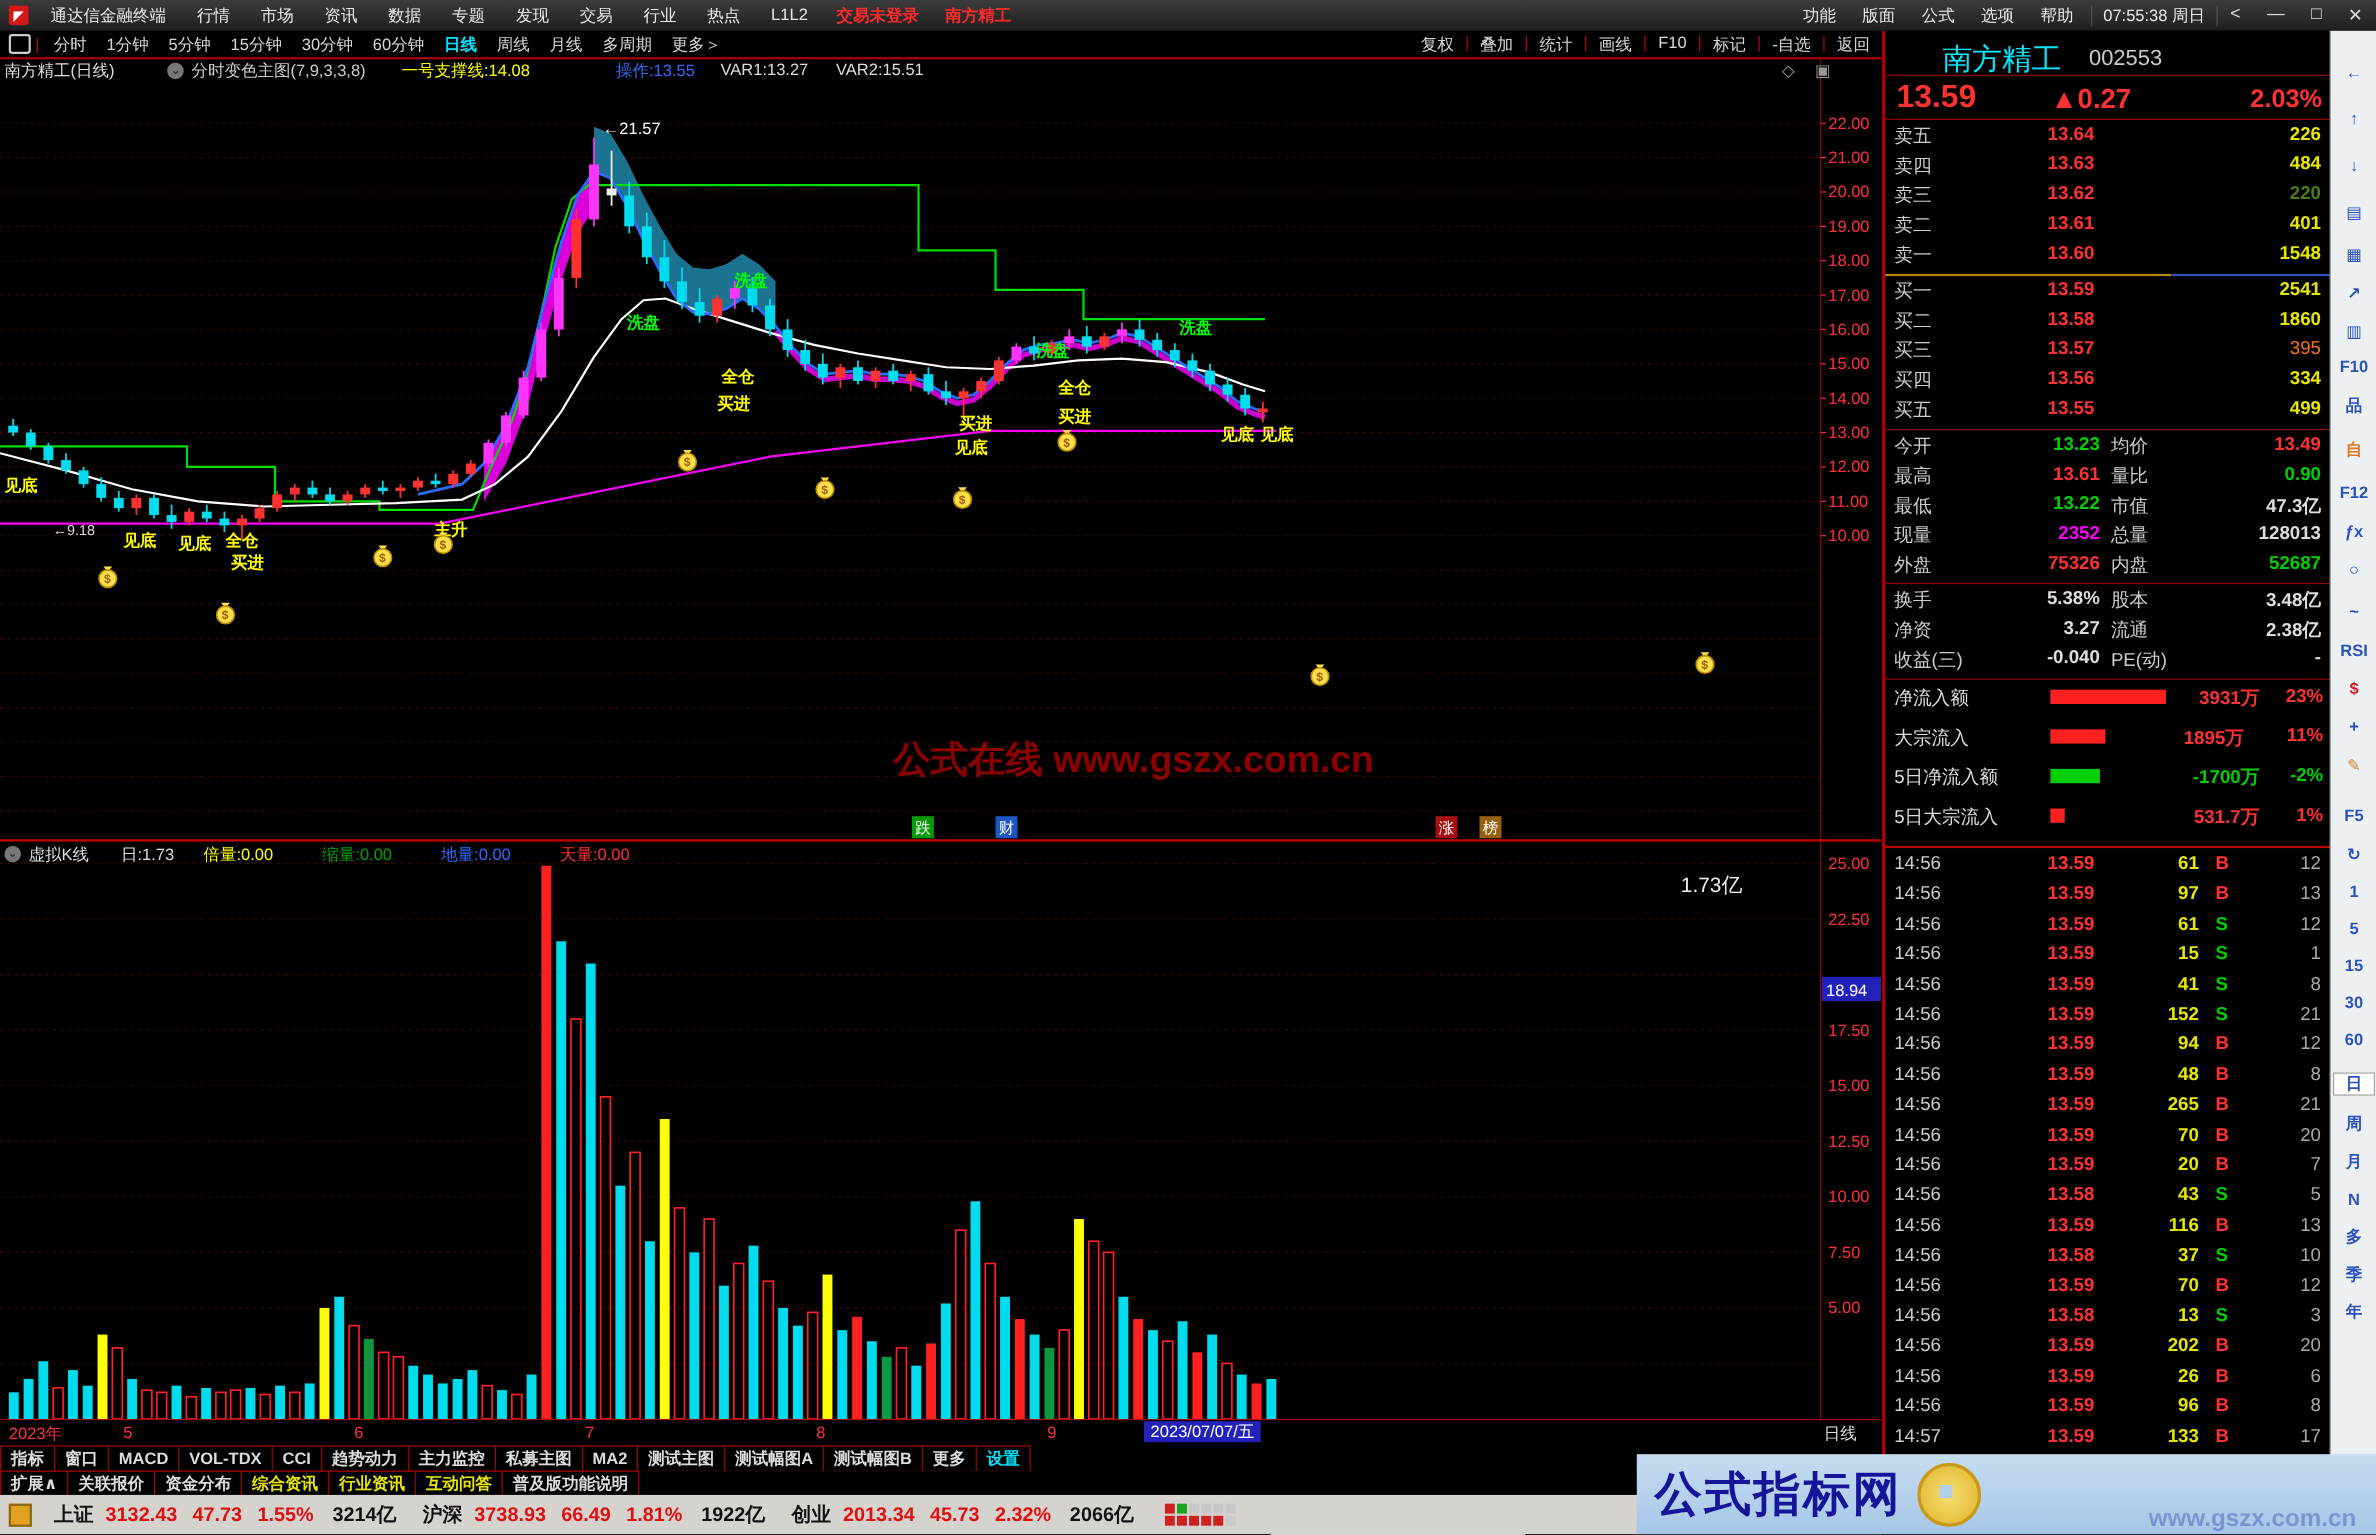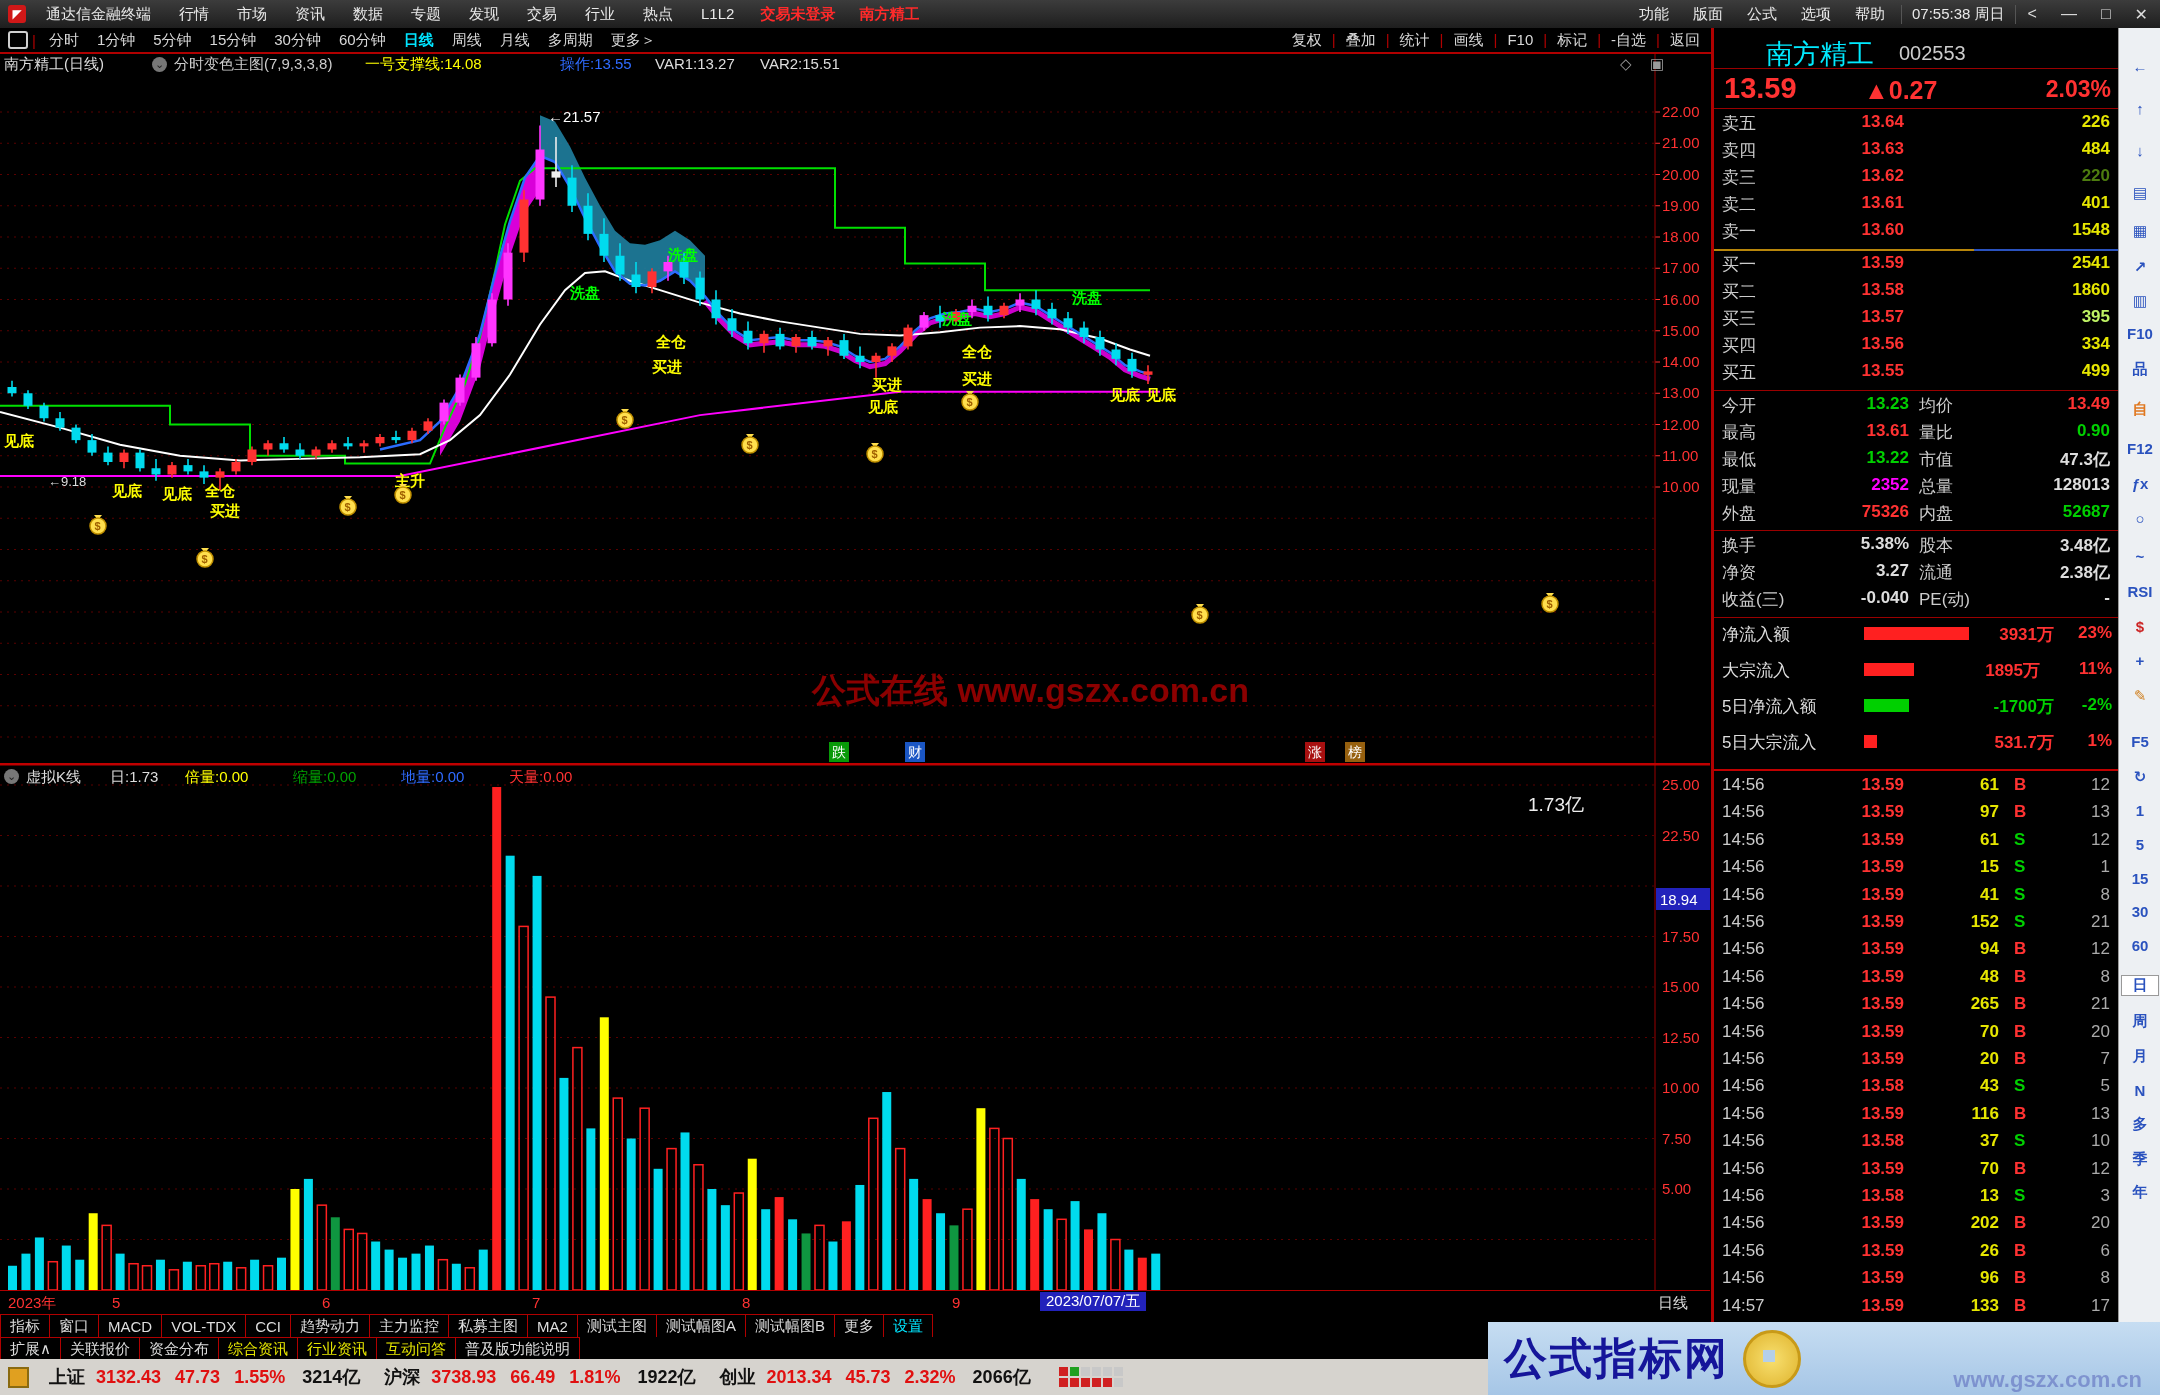--- a/index.html
+++ b/index.html
@@ -31,21 +31,21 @@
   
   #subheader{left:0;top:768px;width:1705px;height:20px;font-size:15px;z-index:5;}
   #subheader span{position:absolute;white-space:nowrap;}
   
   #xaxis{left:0;top:1290px;width:1710px;height:24px;background:#000;border-top:1px solid #b00000;
          border-bottom:1px solid #b00000;font-size:15px;color:#ff3232;}
   #xaxis span{position:absolute;top:3px;}
   #datebox{background:#2222bb;color:#fff;padding:0 6px;top:1px !important;}
   
   .tabrow{left:0;width:1710px;height:23px;background:#000;display:flex;align-items:stretch;font-size:15px;color:#ddd;}
-  .tab{border:1px solid #b00000;border-left:none;padding:11px 9px;white-space:nowrap;display:flex;align-items:center;}
+  .tab{border:1px solid #b00000;border-left:none;padding:11px 9px;white-space:nowrap;display:flex;align-items:center;font-weight:bold;}
   .tab:first-child{border-left:1px solid #b00000;}
   .tab-cyan{color:#00e5ff;}
   .tab-yellow{color:#e6e600;}
   
   #statusbar{left:0;top:1359px;width:1710px;height:36px;background:#d6d3ce;display:flex;
              align-items:center;font-size:18px;color:#111;font-weight:bold;}
   .idx-num{color:#e01010;margin:0 7px;}
   .idx-name{margin:0 4px 0 14px;}
   .idx-amt{margin:0 10px;}
   #sb-icon{width:17px;height:17px;background:#e0a020;border:2px solid #8a6a10;margin:0 6px 0 8px;}
@@ -828,21 +828,21 @@
           <span style="position: absolute; white-space: nowrap; right: 8px; color: rgb(230, 230, 0); font-weight: bold;">2541</span>
         </div>
         <div style="position: absolute; left: 0px; top: 252px; width: 404px; height: 27px; font-size: 17px;">
           <span style="position: absolute; white-space: nowrap; left: 8px; color: rgb(204, 204, 204);">买二</span>
           <span style="position: absolute; white-space: nowrap; left: 110px; width: 80px; text-align: right; color: rgb(255, 50, 50); font-weight: bold;">13.58</span>
           <span style="position: absolute; white-space: nowrap; right: 8px; color: rgb(230, 230, 0); font-weight: bold;">1860</span>
         </div>
         <div style="position: absolute; left: 0px; top: 279px; width: 404px; height: 27px; font-size: 17px;">
           <span style="position: absolute; white-space: nowrap; left: 8px; color: rgb(204, 204, 204);">买三</span>
           <span style="position: absolute; white-space: nowrap; left: 110px; width: 80px; text-align: right; color: rgb(255, 50, 50); font-weight: bold;">13.57</span>
-          <span style="position: absolute; white-space: nowrap; right: 8px; color: #bef264; font-weight: bold;">395</span>
+          <span style="position: absolute; white-space: nowrap; right: 8px; color: #f97316; font-weight: normal;">395</span>
         </div>
         <div style="position: absolute; left: 0px; top: 306px; width: 404px; height: 27px; font-size: 17px;">
           <span style="position: absolute; white-space: nowrap; left: 8px; color: rgb(204, 204, 204);">买四</span>
           <span style="position: absolute; white-space: nowrap; left: 110px; width: 80px; text-align: right; color: rgb(255, 50, 50); font-weight: bold;">13.56</span>
           <span style="position: absolute; white-space: nowrap; right: 8px; color: rgb(230, 230, 0); font-weight: bold;">334</span>
         </div>
         <div style="position: absolute; left: 0px; top: 333px; width: 404px; height: 27px; font-size: 17px;">
           <span style="position: absolute; white-space: nowrap; left: 8px; color: rgb(204, 204, 204);">买五</span>
           <span style="position: absolute; white-space: nowrap; left: 110px; width: 80px; text-align: right; color: rgb(255, 50, 50); font-weight: bold;">13.55</span>
           <span style="position: absolute; white-space: nowrap; right: 8px; color: rgb(230, 230, 0); font-weight: bold;">499</span>

